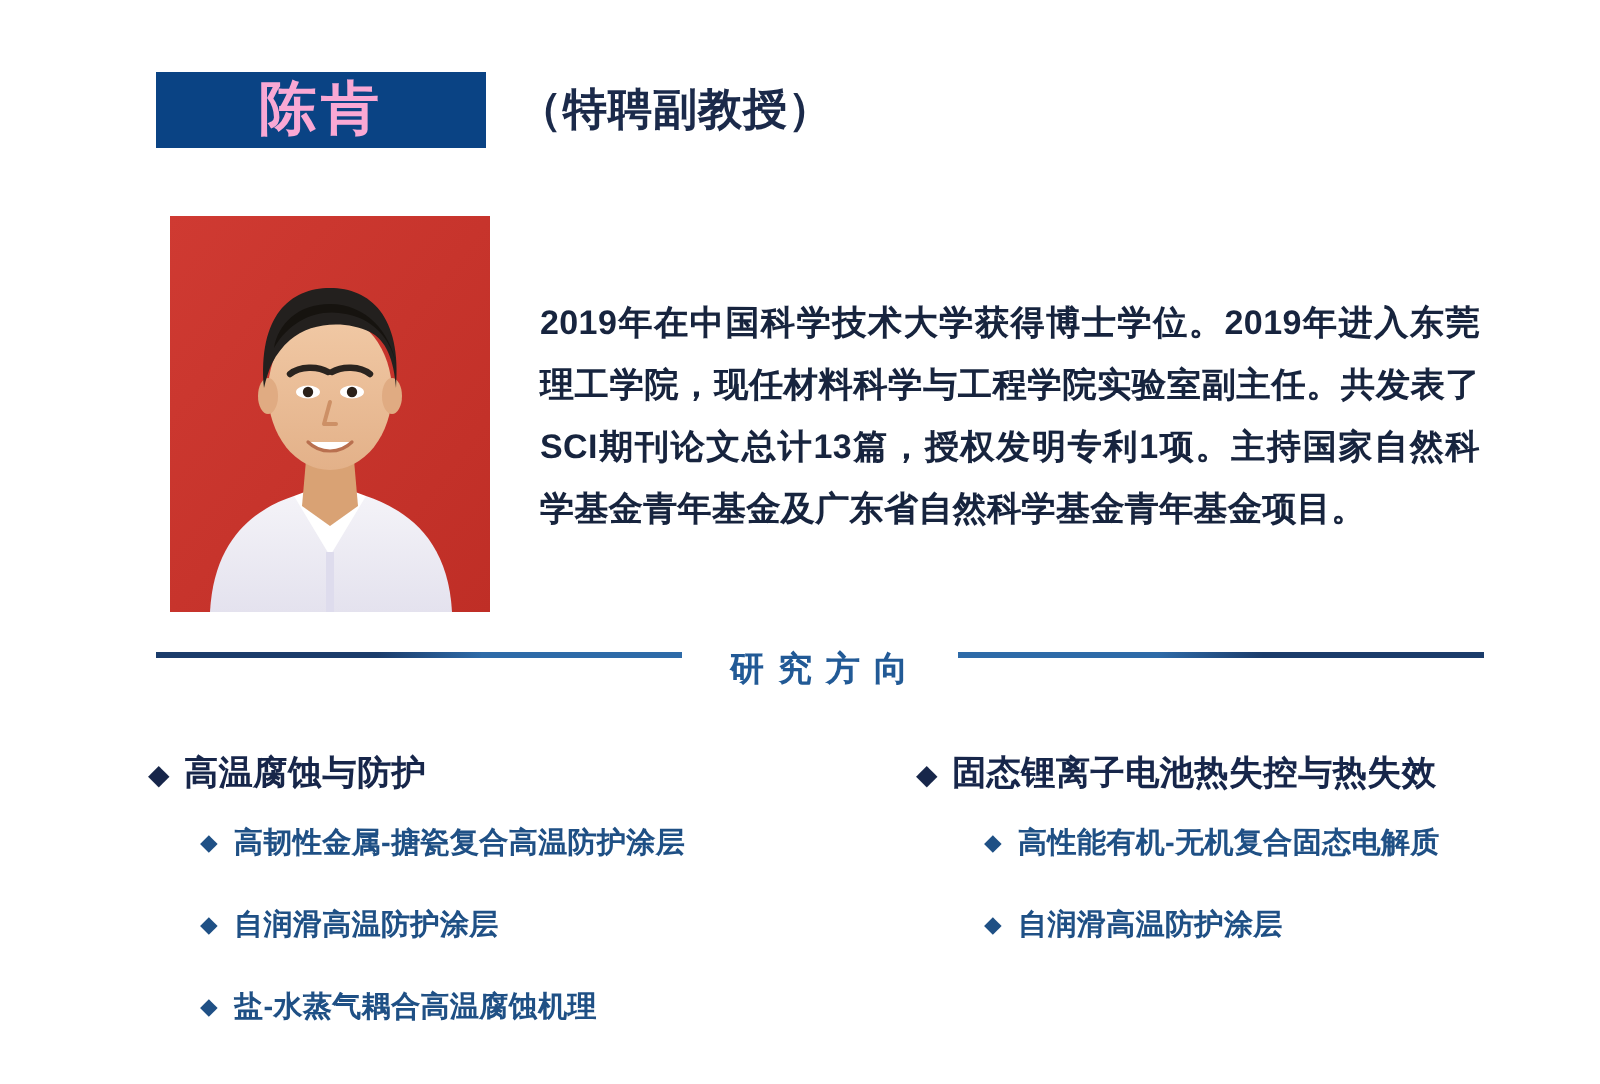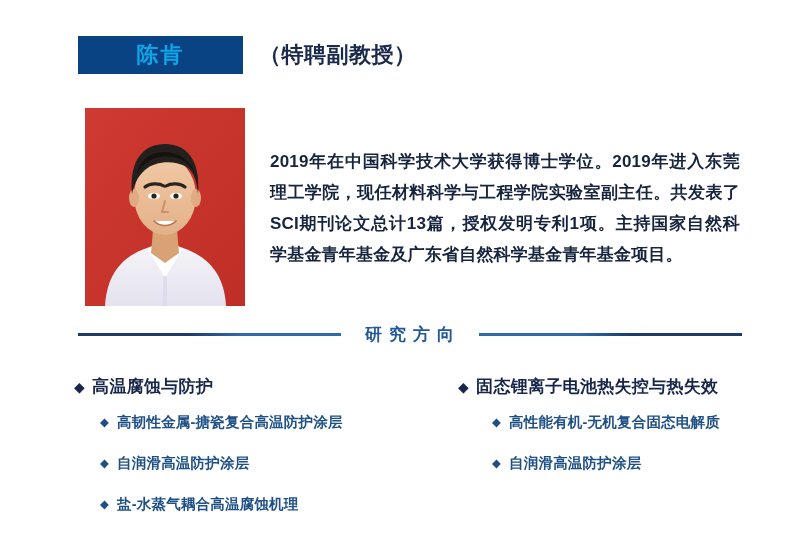--- a/index.html
+++ b/index.html
@@ -34,22 +34,22 @@
   .name-badge {
     width: 165px;
     height: 38px;
     background: #0A4384;
     display: flex;
     align-items: center;
     justify-content: center;
     box-sizing: border-box;
   }
   .name-badge-text {
-    color: #0ea5e9;
-    font-size: 22px;
+    color: #f9a8d4;
+    font-size: 29px;
     font-weight: bold;
     letter-spacing: 2px;
     line-height: 1;
   }
   .role-title {
     margin-left: 16px;
     color: #1B2A4A;
     font-size: 22px;
     font-weight: bold;
     letter-spacing: 0.5px;
@@ -87,21 +87,21 @@
     letter-spacing: 0.2px;
   }
 
   
   .section-divider {
     position: absolute;
     left: 78px;
     top: 326px;
     width: 664px;
     display: flex;
-    align-items: center;
+    align-items: flex-start;
   }
   .rule {
     height: 3px;
     flex: 1 1 auto;
   }
   .rule-left {
     background: linear-gradient(to right, #1B3C6B 0%, #1B3C6B 42%, #2E6BA8 62%, #2E6BA8 100%);
   }
   .rule-right {
     background: linear-gradient(to right, #2E6BA8 0%, #2E6BA8 38%, #1B3C6B 58%, #1B3C6B 100%);

